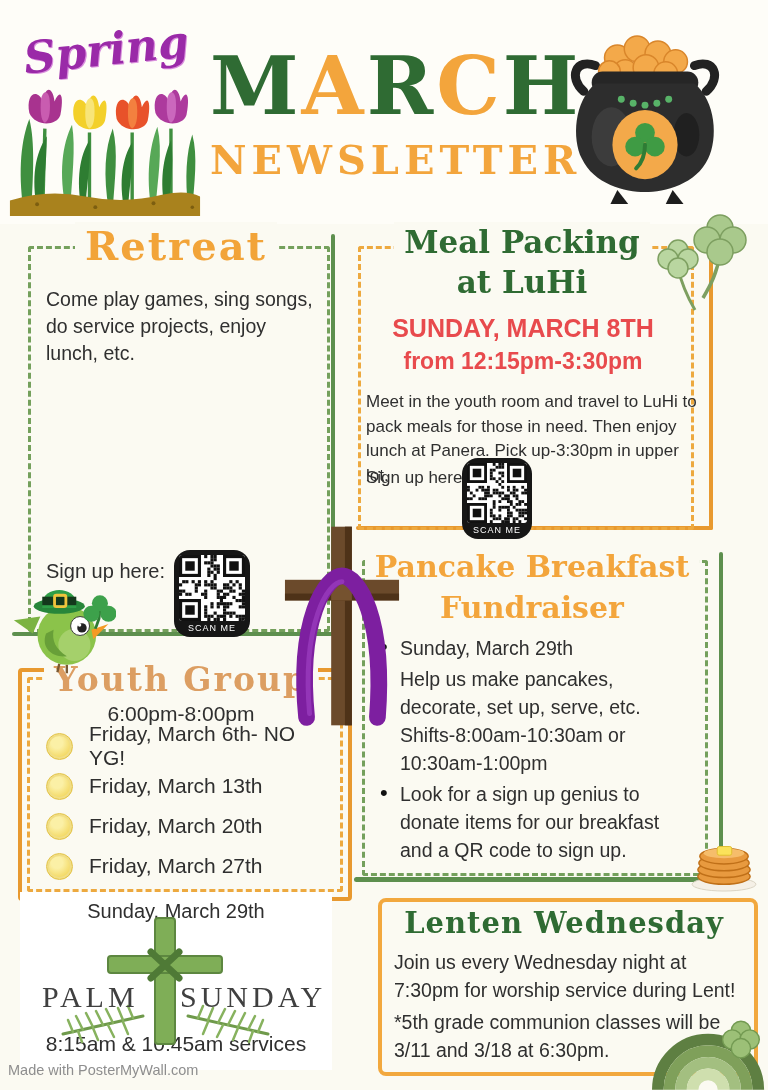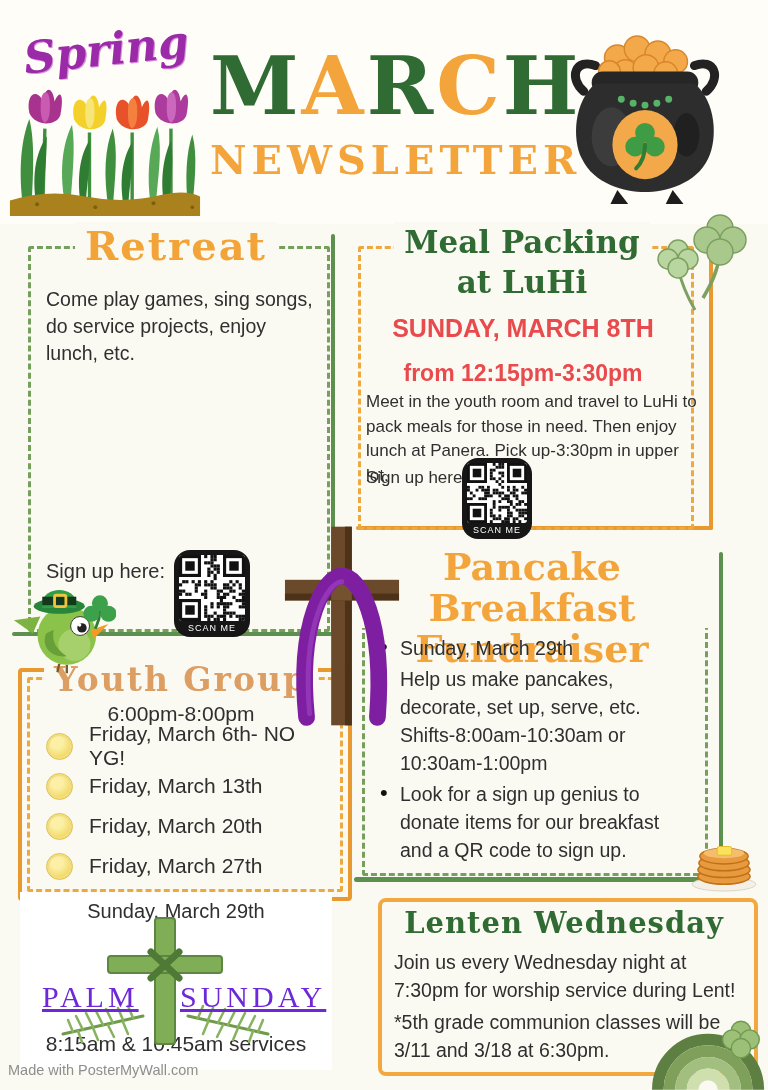--- a/index.html
+++ b/index.html
@@ -28,45 +28,45 @@
   .l-retreat-r{left:331px;top:234px;width:4px;height:402px;}
   .l-retreat-b{left:12px;top:632px;width:328px;height:4px;}
   .l-meal-r{left:709px;top:240px;width:4px;height:290px;background:#e8992f;}
   .l-meal-b{left:356px;top:526px;width:357px;height:4px;background:#e8992f;}
   .l-pancake-r{left:719px;top:552px;width:4px;height:330px;}
   .l-pancake-b{left:354px;top:877px;width:369px;height:5px;}
   
   .cutout{background:#fbfaf2;padding:0 10px;display:inline-block;}
   .retreat-title{left:28px;top:222px;width:296px;font-size:40px;color:#f2a439;letter-spacing:2px;}
   .meal-title{left:352px;top:222px;width:340px;font-size:31px;color:#2f6b33;line-height:40px;text-align:center;}
-  .pancake-title{left:356px;top:546px;width:352px;font-size:38px;color:#f3a53c;line-height:41px;}
+  .pancake-title{left:356px;top:546px;width:352px;font-size:30px;color:#f3a53c;line-height:41px;}
   .youth-title{left:18px;top:660px;width:326px;font-size:33px;color:#dc9e62;letter-spacing:2px;}
   .lenten-title{left:378px;top:906px;width:372px;font-size:29px;color:#2f6b33;letter-spacing:1px;}
   
   .retreat-body{left:46px;top:286px;width:272px;font-size:19.5px;line-height:27px;}
   .retreat-body p{margin:0;}
   .retreat-signup{left:46px;top:560px;font-size:20px;}
   .meal-date{left:358px;top:314px;width:330px;font-weight:bold;font-size:25px;color:#e84a4d;}
-  .meal-time{left:358px;top:348px;width:330px;font-weight:bold;font-size:23px;color:#e84a4d;margin-top:12px;}
+  .meal-time{left:358px;top:348px;width:330px;font-weight:bold;font-size:23px;color:#e84a4d;}
   .meal-body{left:366px;top:390px;width:332px;font-size:17px;line-height:24.5px;}
   .meal-signup{left:366px;top:468px;font-size:17px;}
   .pancake-bullets{left:378px;top:634px;width:300px;font-size:19.5px;line-height:28px;
       margin:0;padding:0;list-style:none;}
   .pancake-bullets li{position:relative;padding-left:22px;margin-bottom:3px;}
   .pancake-bullets li::before{content:"•";position:absolute;left:2px;top:-1px;font-size:22px;color:#111;}
   .youth-time{left:18px;top:702px;width:326px;font-size:21px;}
   .youth-list{left:46px;top:726px;width:280px;}
   .yg-row{display:flex;align-items:center;height:40px;}
   .coin{width:25px;height:25px;border-radius:50%;flex:0 0 25px;margin-right:16px;
      background:radial-gradient(circle at 40% 35%,#fbf0a6 25%,#f3d862 70%,#eac94e 100%);
      border:1.5px solid #e2c248;box-shadow:inset 0 0 0 2px #f0dd85;}
   .yg-text{font-size:21px;}
   .palm-box{left:20px;top:892px;width:312px;height:178px;background:#ffffff;}
   .palm-date{left:20px;top:900px;width:312px;font-size:20px;}
-  .palm-word{top:980px;font-family:"Liberation Serif",serif;font-size:30px;letter-spacing:4px;color:#6d28d9;z-index:6;text-decoration:underline;}
+  .palm-word{top:980px;font-family:"Liberation Serif",serif;font-size:30px;letter-spacing:4px;color:#404040;z-index:6;}
   .palm-word-left{left:42px;}
   .palm-word-right{left:180px;}
   .palm-services{left:20px;top:1032px;width:312px;font-size:21px;}
   .lenten-body1{left:394px;top:948px;width:348px;font-size:19.5px;line-height:28px;}
   .lenten-body2{left:394px;top:1008px;width:348px;font-size:19.5px;line-height:28px;}
   .footer-credit{left:8px;top:1062px;font-size:14.5px;color:#8e8e8e;}
   
   .qr{background:#161616;border-radius:16px;padding:5px 5px 1px;display:inline-block;z-index:8;}
   .qr svg{background:#fff;border-radius:3px;display:block;}
   .qr-label{color:#fff;font-size:9px;letter-spacing:1px;text-align:center;padding:2px 0 3px;}

